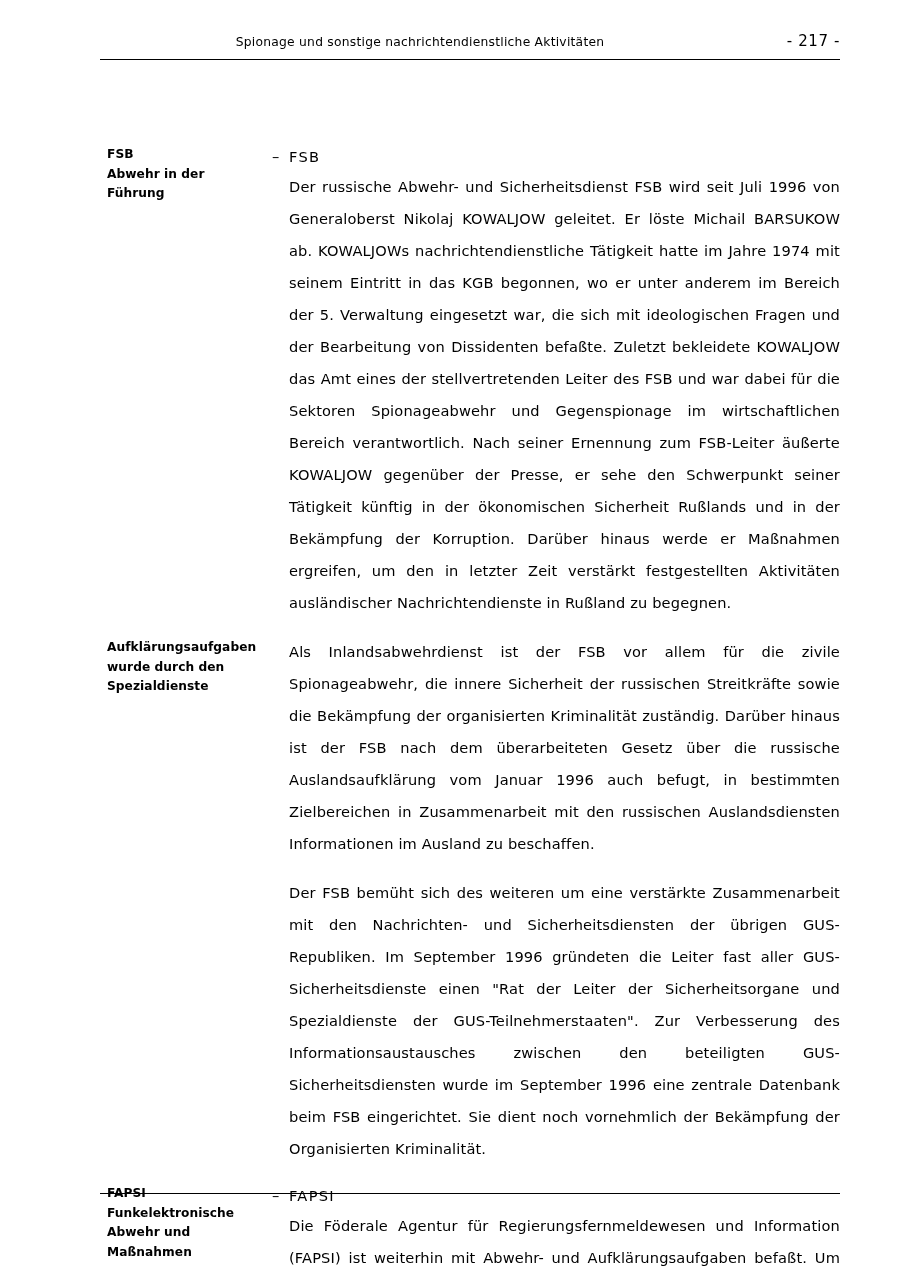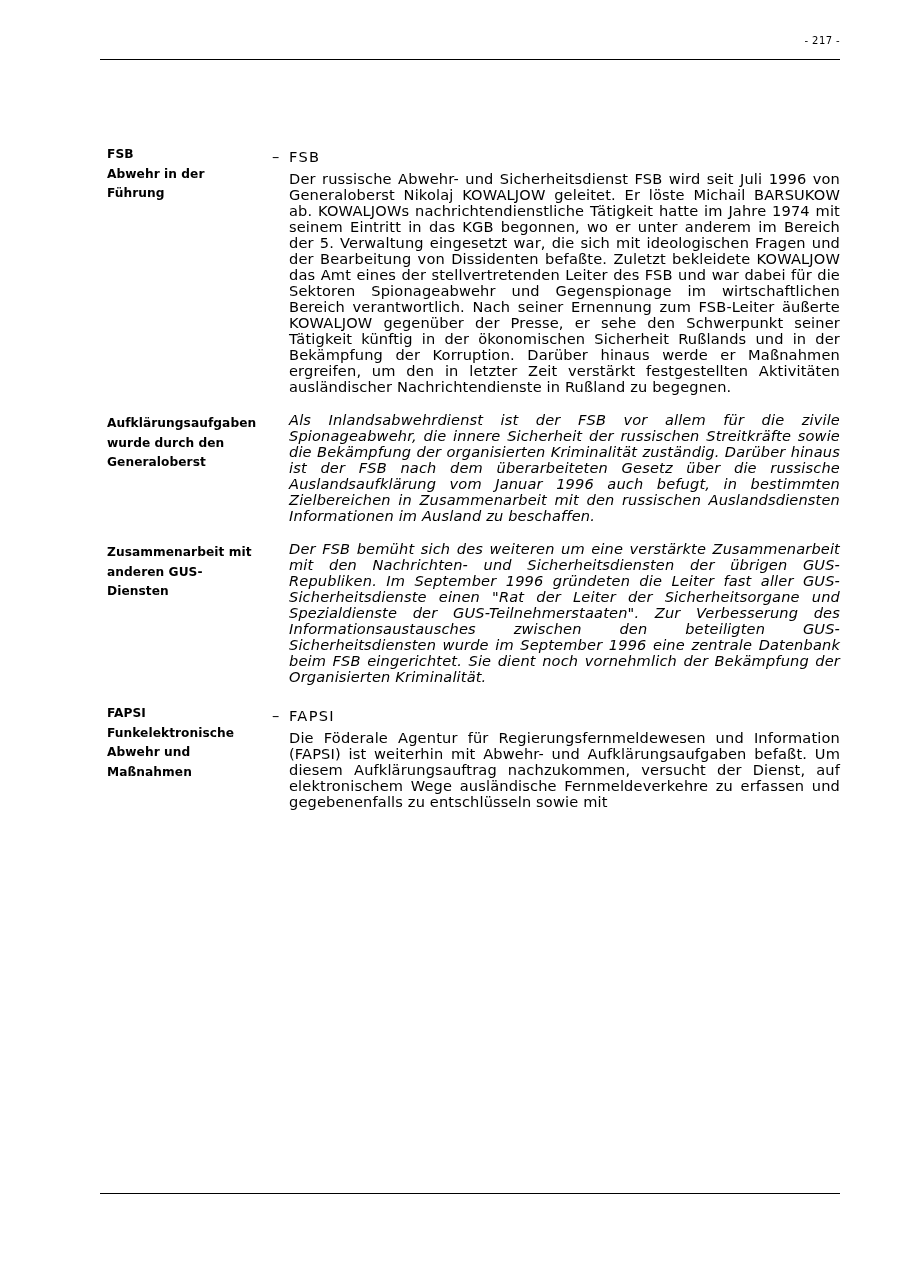--- a/index.html
+++ b/index.html
@@ -38,21 +38,21 @@
     text-align: center;
     font-size: 12.3px;
     line-height: 18px;
     letter-spacing: 0.02em;
     white-space: nowrap;
   }
   .running-head .rh-pageno {
     position: absolute;
     right: 0;
     top: -1px;
-    font-size: 10px;
+    font-size: 15px;
     line-height: 18px;
     letter-spacing: 0.04em;
     white-space: nowrap;
   }
   .rule {
     position: absolute;
     left: 100px;
     width: 740px;
     height: 0;
     border-top: 1.6px solid #000000;
@@ -110,37 +110,37 @@
     display: inline-block;
     margin-left: 17px;
     letter-spacing: 0.09em;
   }
   p.para {
     margin: 0;
     padding: 0;
     margin-left: 17px;
     width: 551px;
     font-size: 14.6px;
-    line-height: 16px;
+    line-height: 32px;
     text-align: justify;
     text-justify: inter-word;
     letter-spacing: 0.01em;
     hyphens: manual;
   }
   p.para.no-bullet {
     margin-left: 17px;
-    font-style: italic;
   }
 </style>
 </head>
 <body>
 
 <div class="page">
 
   <div class="running-head">
+    <div class="rh-title">Spionage und sonstige nachrichtendienstliche Aktivitäten</div>
     <div class="rh-pageno">- 217 -</div>
   </div>
 
   <div class="rule rule-top"></div>
 
   <div class="content">
 
     <div class="section">
       <div class="marginalia">
         <span class="mline">FSB</span>
@@ -153,33 +153,28 @@
           <span class="bullet-text">FSB</span>
         </div>
         <p class="para">Der russische Abwehr- und Sicherheitsdienst FSB wird seit Juli 1996 von Generaloberst Nikolaj KOWALJOW geleitet. Er löste Michail BARSUKOW ab. KOWALJOWs nachrichtendienstliche Tätigkeit hatte im Jahre 1974 mit seinem Eintritt in das KGB begonnen, wo er unter anderem im Bereich der 5. Verwaltung eingesetzt war, die sich mit ideologischen Fragen und der Bearbeitung von Dissidenten befaßte. Zuletzt bekleidete KOWALJOW das Amt eines der stellvertretenden Leiter des FSB und war dabei für die Sektoren Spionageabwehr und Gegenspionage im wirtschaftlichen Bereich verantwortlich. Nach seiner Ernennung zum FSB-Leiter äußerte KOWALJOW gegenüber der Presse, er sehe den Schwerpunkt seiner Tätigkeit künftig in der ökonomischen Sicherheit Rußlands und in der Bekämpfung der Korruption. Darüber hinaus werde er Maßnahmen ergreifen, um den in letzter Zeit verstärkt festgestellten Aktivitäten ausländischer Nachrichtendienste in Rußland zu begegnen.</p>
       </div>
     </div>
 
     <div class="section">
       <div class="marginalia">
         <span class="mline">Aufklärungsaufgaben</span>
         <span class="mline">wurde durch den</span>
-        <span class="mline">Generaloberst</span>
+        <span class="mline">Spezialdienste</span>
       </div>
       <div class="body-col">
         <p class="para no-bullet">Als Inlandsabwehrdienst ist der FSB vor allem für die zivile Spionageabwehr, die innere Sicherheit der russischen Streitkräfte sowie die Bekämpfung der organisierten Kriminalität zuständig. Darüber hinaus ist der FSB nach dem überarbeiteten Gesetz über die russische Auslandsaufklärung vom Januar 1996 auch befugt, in bestimmten Zielbereichen in Zusammenarbeit mit den russischen Auslandsdiensten Informationen im Ausland zu beschaffen.</p>
       </div>
     </div>
 
     <div class="section">
-      <div class="marginalia">
-        <span class="mline">Zusammenarbeit mit</span>
-        <span class="mline">anderen GUS-</span>
-        <span class="mline">Diensten</span>
-      </div>
       <div class="body-col">
         <p class="para no-bullet">Der FSB bemüht sich des weiteren um eine verstärkte Zusammenarbeit mit den Nachrichten- und Sicherheitsdiensten der übrigen GUS-Republiken. Im September 1996 gründeten die Leiter fast aller GUS-Sicherheitsdienste einen "Rat der Leiter der Sicherheitsorgane und Spezialdienste der GUS-Teilnehmerstaaten". Zur Verbesserung des Informationsaustausches zwischen den beteiligten GUS-Sicherheitsdiensten wurde im September 1996 eine zentrale Datenbank beim FSB eingerichtet. Sie dient noch vornehmlich der Bekämpfung der Organisierten Kriminalität.</p>
       </div>
     </div>
 
     <div class="section">
       <div class="marginalia">
         <span class="mline">FAPSI</span>
         <span class="mline">Funkelektronische</span>
         <span class="mline">Abwehr und</span>

